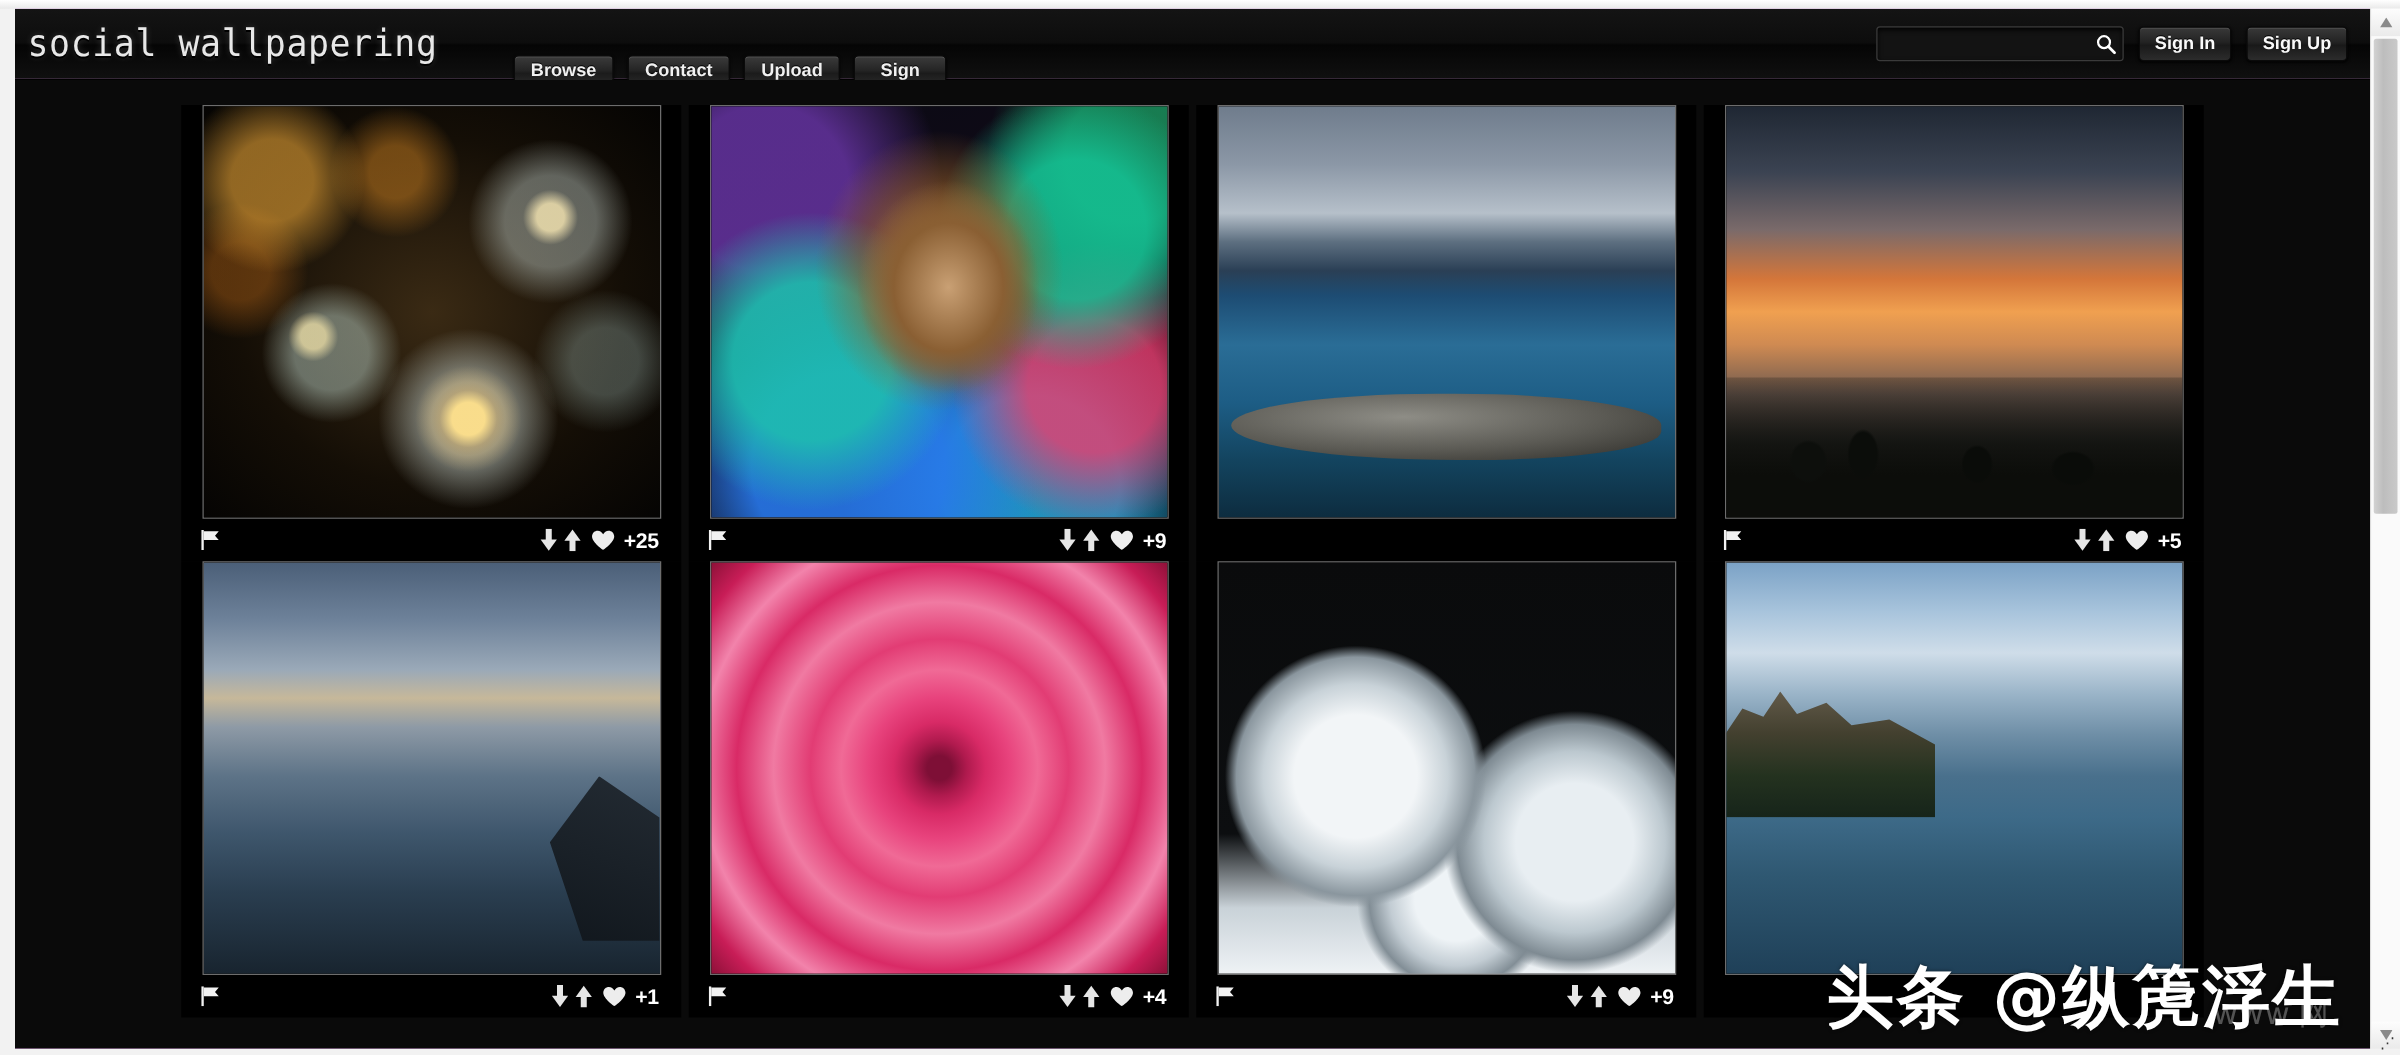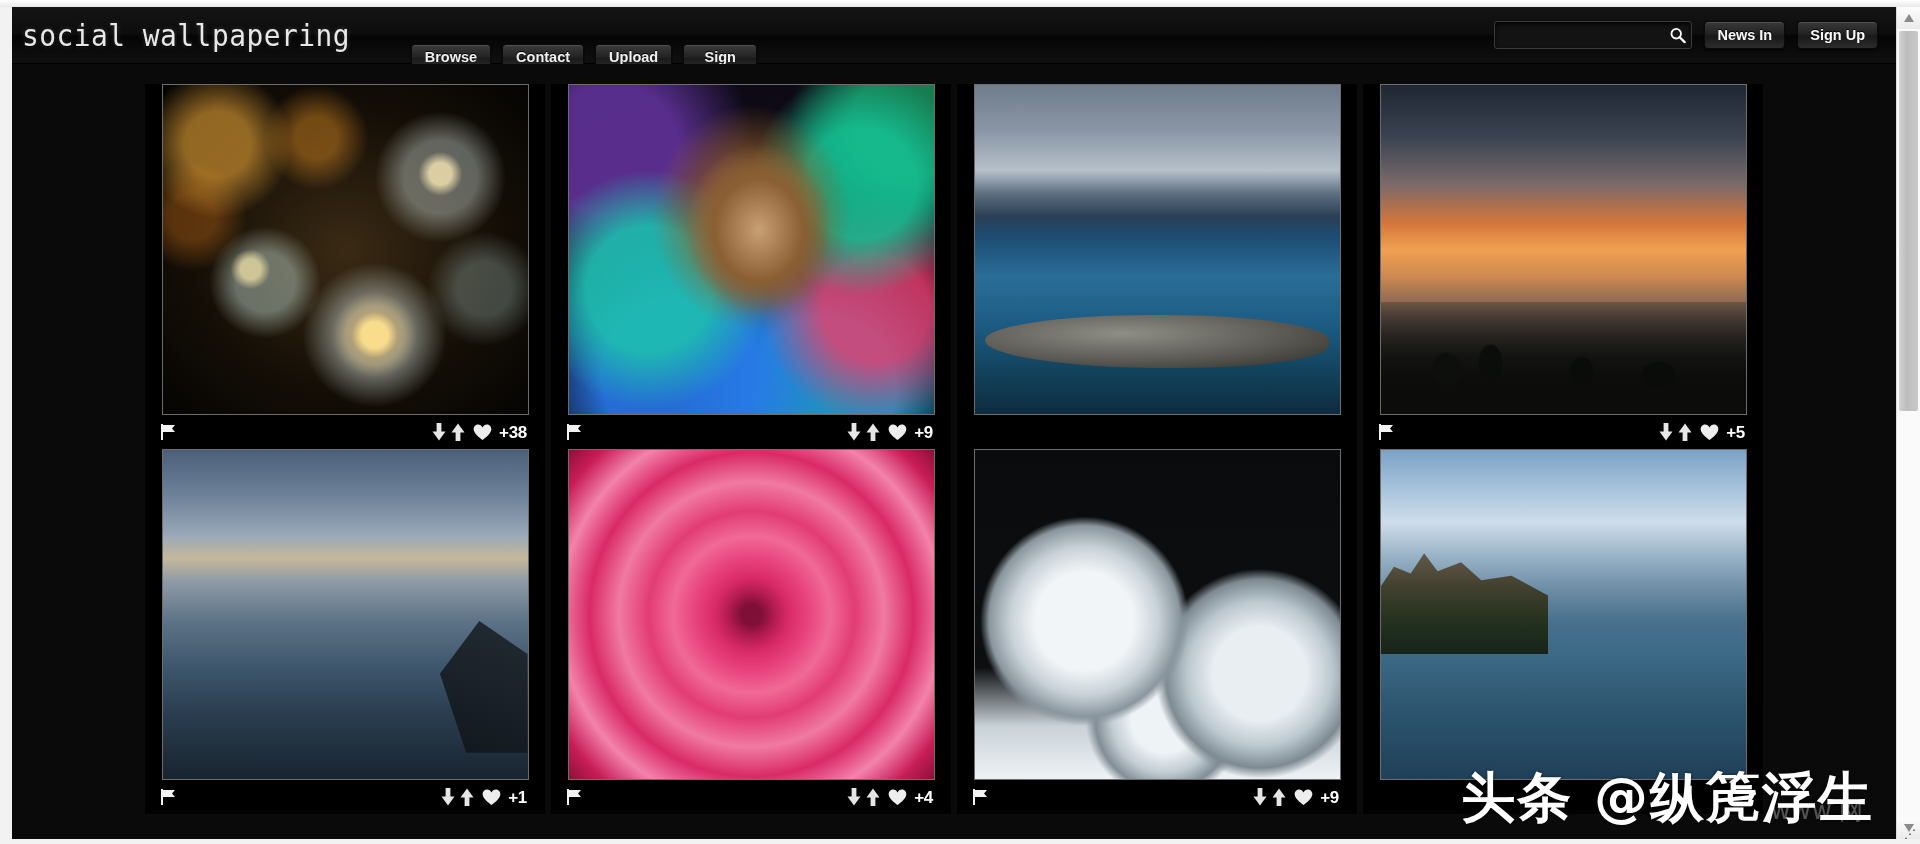--- a/index.html
+++ b/index.html
@@ -400,21 +400,21 @@
       </nav>
 
       <div id="header-right">
         <div id="search-wrap">
           <input id="search-input" type="text" placeholder="" style="">
           <svg id="search-icon" viewBox="0 0 20 20">
             <circle cx="8.5" cy="8.5" r="5.6" fill="none" stroke="#ffffff" stroke-width="2.1"></circle>
             <line x1="12.6" y1="12.6" x2="18.4" y2="18.4" stroke="#ffffff" stroke-width="2.6" stroke-linecap="round"></line>
           </svg>
         </div>
-        <div class="auth-btn">News In</div>
+        <div class="auth-btn">Sign In</div>
         <div class="auth-btn">Sign Up</div>
       </div>
     </div>
 
     <div id="gallery">
       <div class="grid" id="grid">
           <div class="card">
             <div class="thumb">
               <div class="art art-fractal"></div>
             </div>
@@ -428,21 +428,21 @@
                   <rect x="4.6" y="0" width="4.8" height="9.5" fill="#e6e6e6"></rect>
                   <polygon points="0.5,8.5 13.5,8.5 7,17.5" fill="#e6e6e6"></polygon>
                 </svg>
                 <svg class="vote-icon" viewBox="0 0 14 18">
                   <rect x="4.6" y="8.5" width="4.8" height="9.5" fill="#e6e6e6"></rect>
                   <polygon points="0.5,9.5 13.5,9.5 7,0.5" fill="#e6e6e6"></polygon>
                 </svg>
                 <svg class="heart-icon" viewBox="0 0 20 18">
                   <path d="M10 17 C10 17 0.6 10.6 0.6 5.6 C0.6 2.4 3 0.6 5.3 0.6 C7.4 0.6 9.1 2 10 3.6 C10.9 2 12.6 0.6 14.7 0.6 C17 0.6 19.4 2.4 19.4 5.6 C19.4 10.6 10 17 10 17 Z" fill="#ededed"></path>
                 </svg>
-                <span class="score">+38</span>
+                <span class="score">+25</span>
               </div>
             </div>
           </div>
           <div class="card">
             <div class="thumb">
               <div class="art art-lion"></div>
             </div>
             <div class="card-footer">
               <svg class="flag-icon" viewBox="0 0 15 16">
                 <rect x="0" y="0" width="2" height="16" fill="#f2f2f2"></rect>

